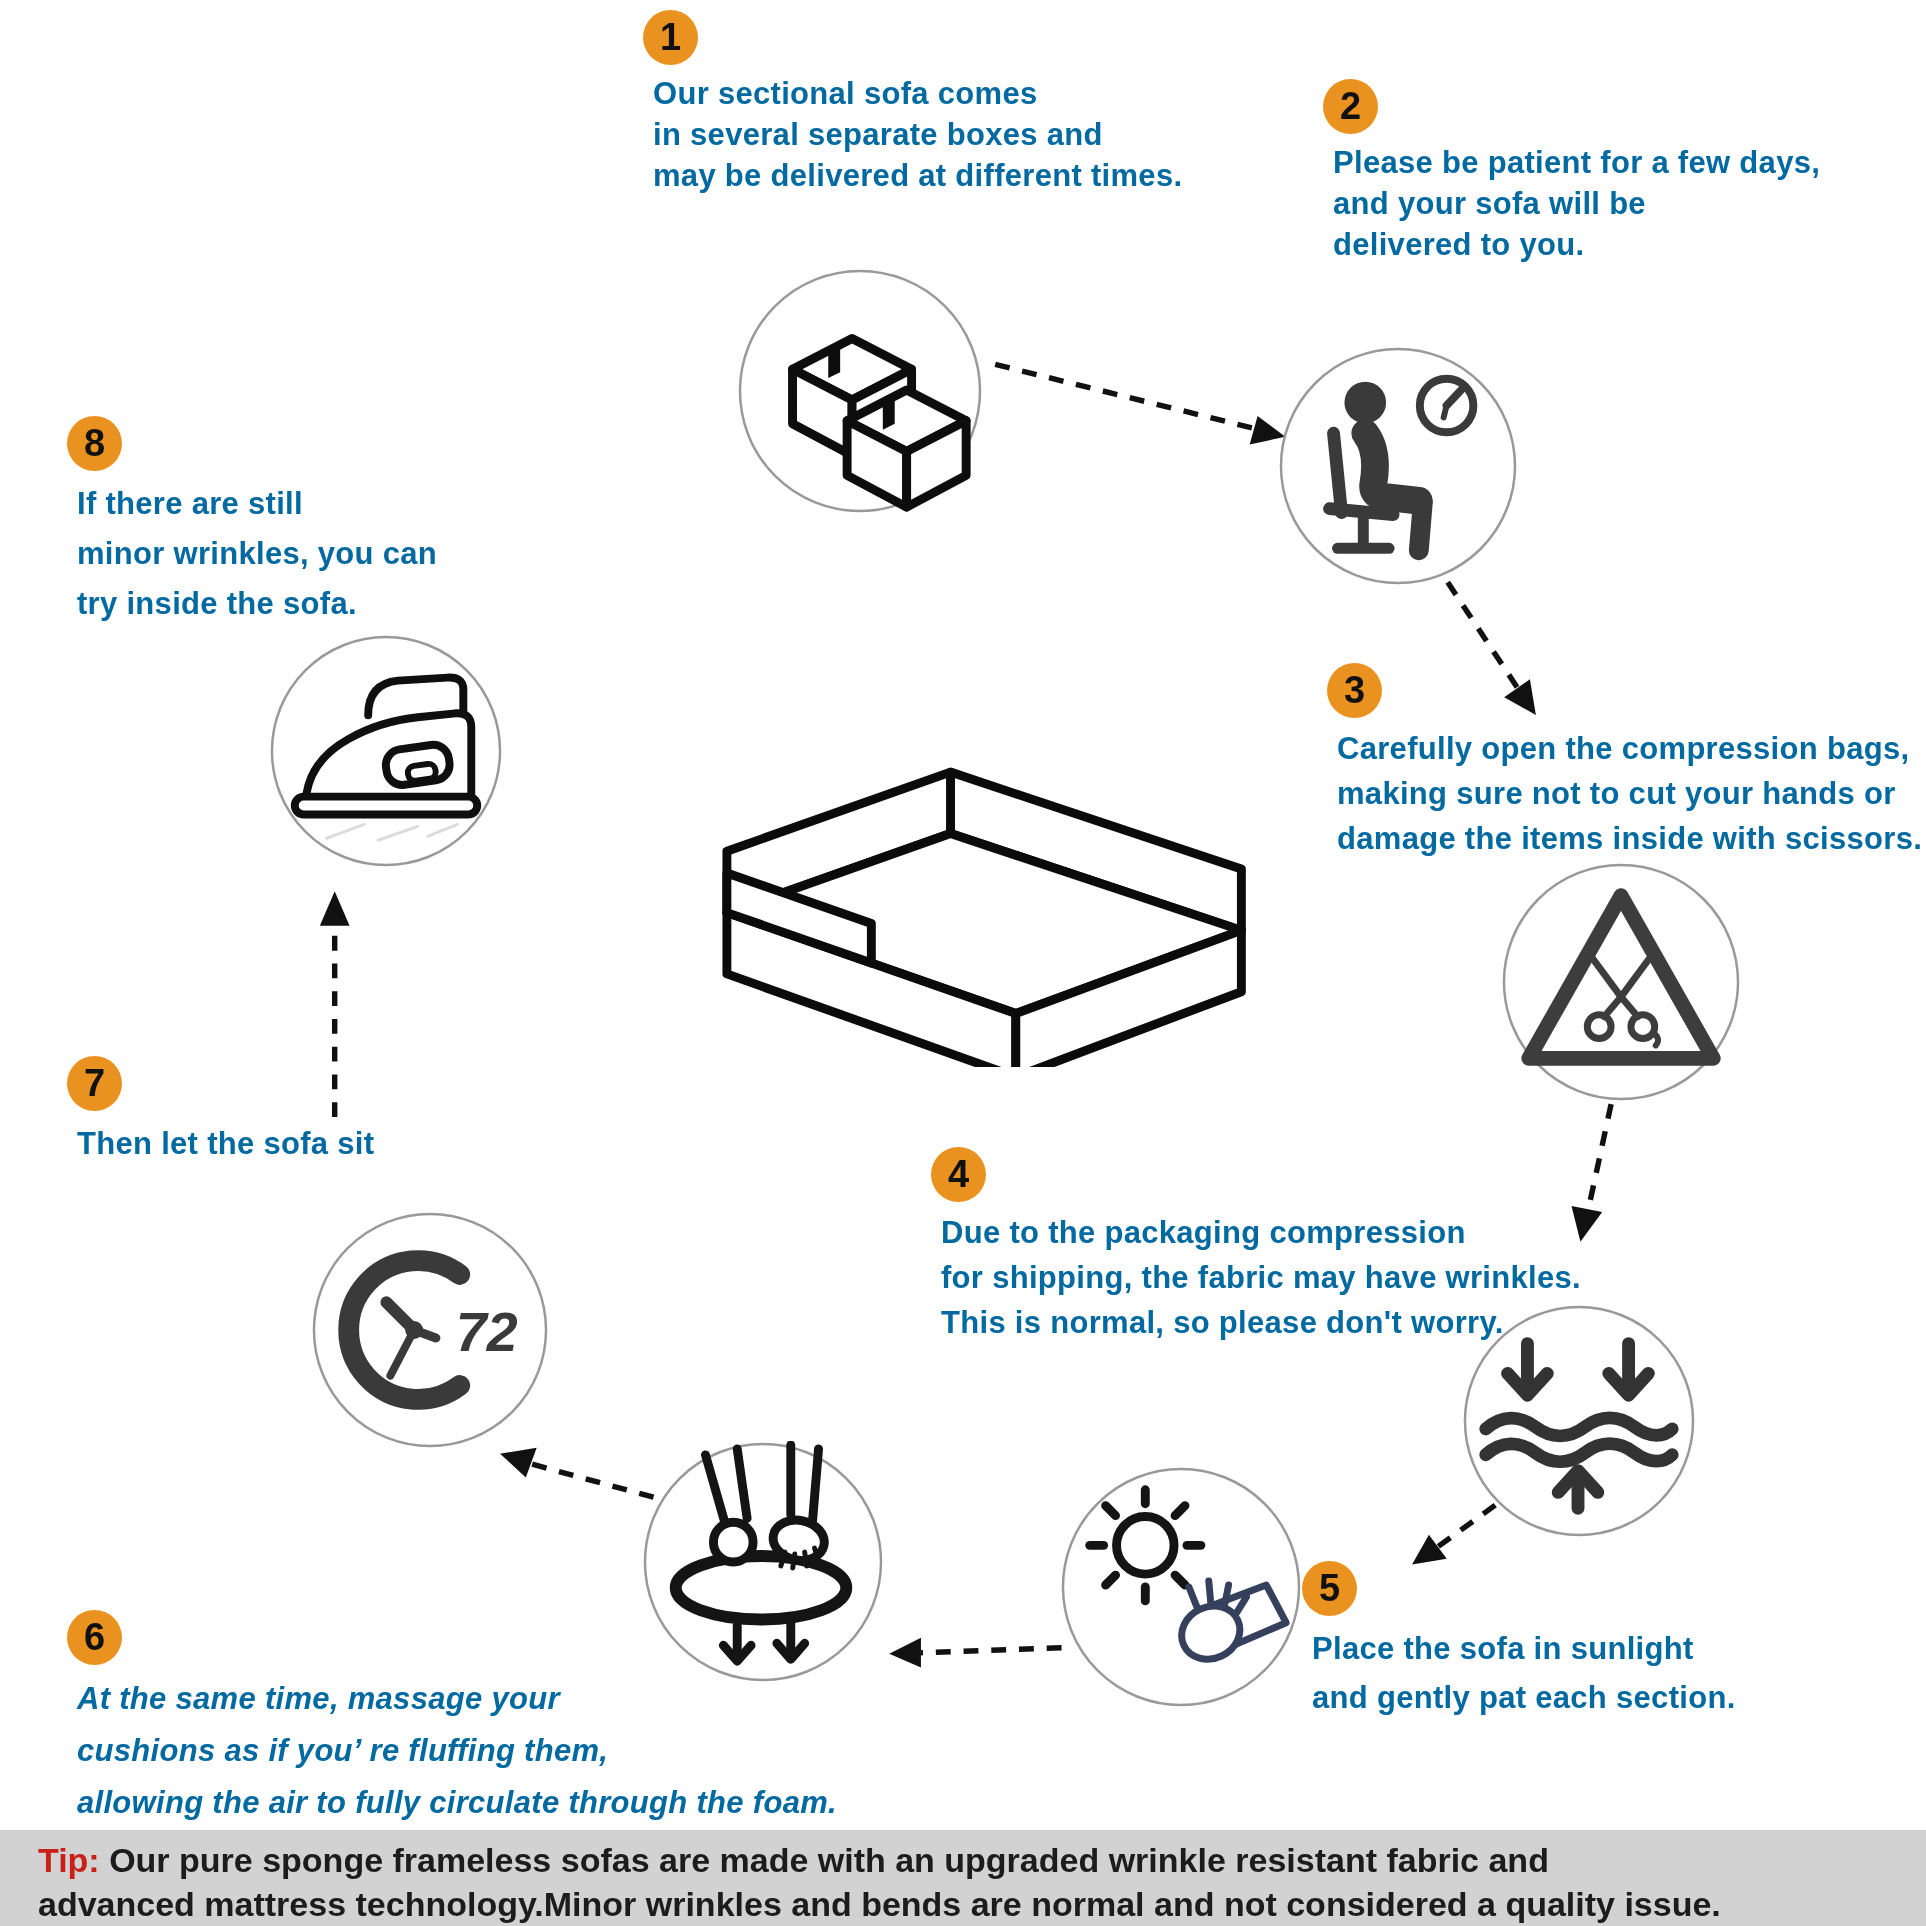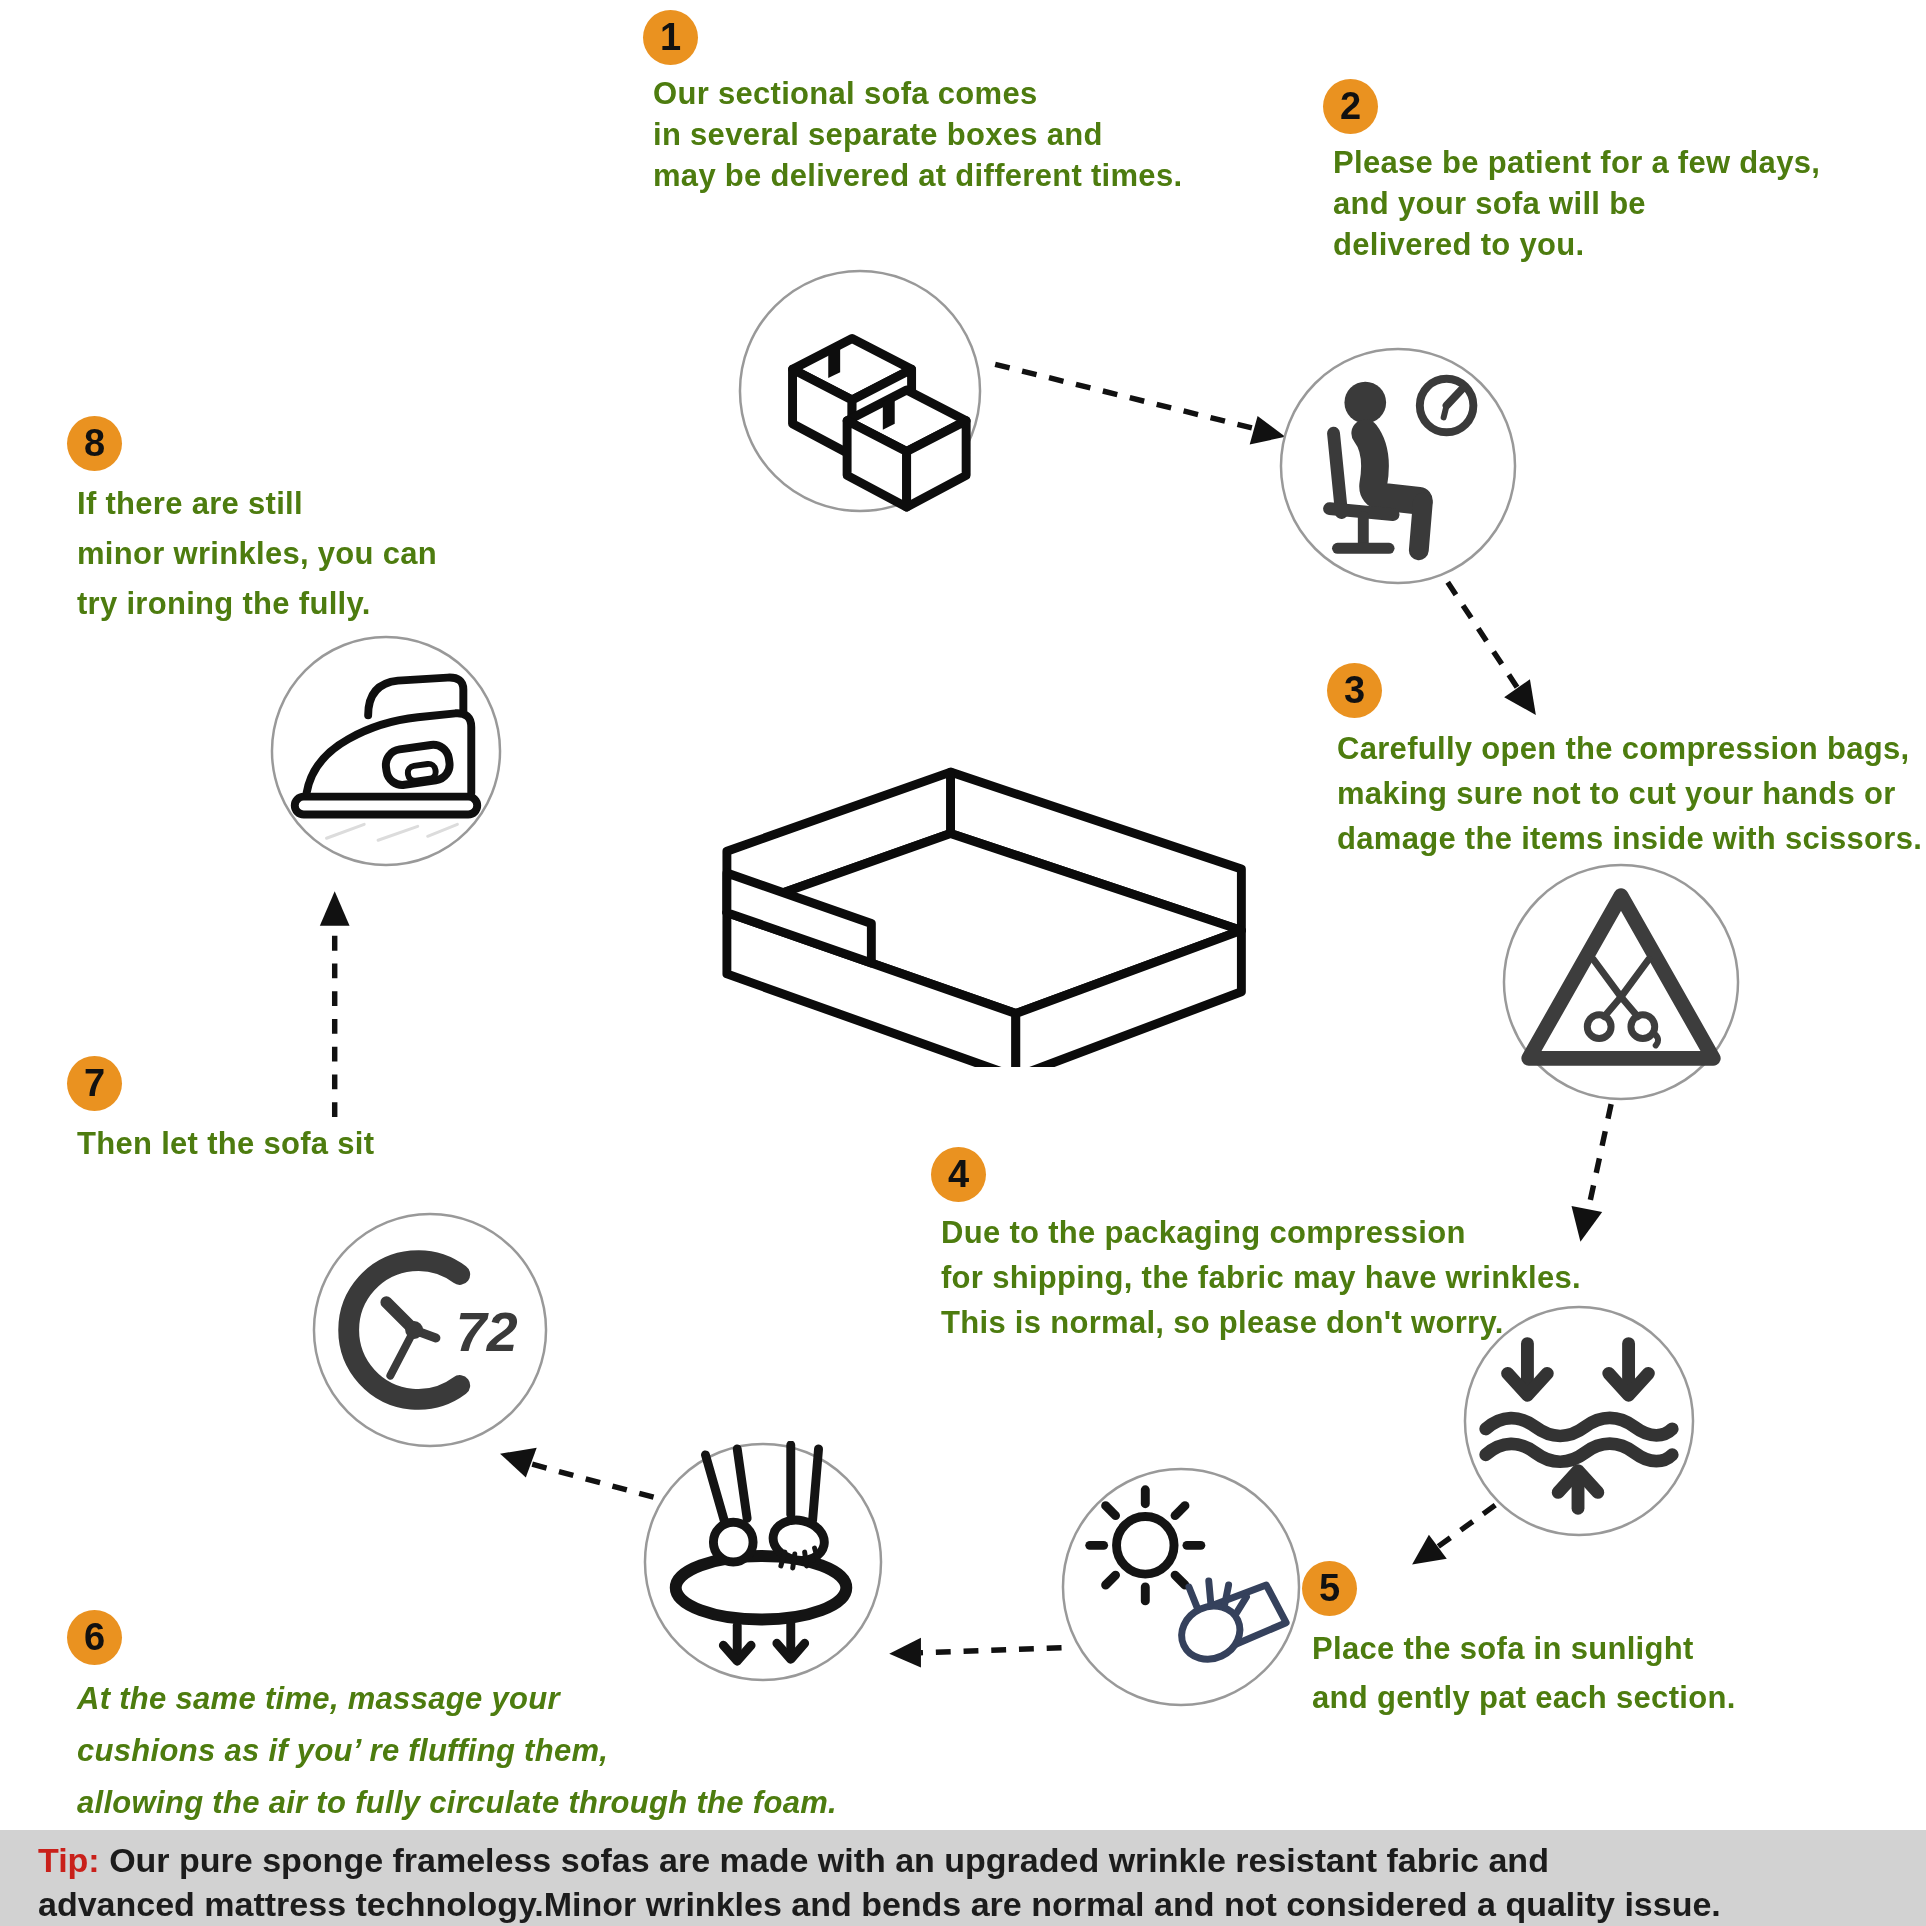--- a/index.html
+++ b/index.html
@@ -4,21 +4,21 @@
 <style>
   html,body{margin:0;padding:0;background:#fff;}
   .canvas{position:relative;width:1927px;height:1927px;background:#ffffff;overflow:hidden;
           font-family:"Liberation Sans",sans-serif;}
   .arrows{position:absolute;left:0;top:0;z-index:1;}
   .icon{position:absolute;z-index:2;}
   .step{position:absolute;z-index:3;}
   .badge{position:absolute;left:-10px;top:-63px;width:55px;height:55px;border-radius:50%;
          background:#EA9220;color:#111;font-size:38px;font-weight:700;text-align:center;
          line-height:55px;}
-  .lines div{font-size:31px;font-weight:700;color:#4d7c0f;letter-spacing:0.3px;white-space:nowrap;}
+  .lines div{font-size:31px;font-weight:700;color:#0369a1;letter-spacing:0.3px;white-space:nowrap;}
   .lh41 .lines div{line-height:41px;}
   .lh45 .lines div{line-height:45px;}
   .lh49 .lines div{line-height:49px;}
   .lh51 .lines div{line-height:50px;}
   .lh53 .lines div{line-height:52px;font-style:italic;}
   .tipbar{position:absolute;left:0;top:1830px;width:1927px;height:104px;background:#d2d2d2;
           z-index:4;box-sizing:border-box;padding:8px 0 0 38px;}
   .tipbar .tline{font-size:34px;font-weight:700;color:#1c1c1c;line-height:44px;white-space:nowrap;}
   .tipbar .tlabel{color:#c9201a;}
   .sofa{position:absolute;left:624px;top:681px;z-index:2;}
@@ -254,21 +254,21 @@
     <div class="lines">
       <div>Then let the sofa sit</div>
     </div>
   </div>
 
   <div class="step lh51" style="left:77px;top:479px">
     <div class="badge">8</div>
     <div class="lines">
       <div>If there are still</div>
       <div>minor wrinkles, you can</div>
-      <div>try ironing the fully.</div>
+      <div>try inside the sofa.</div>
     </div>
   </div>
 
   <div class="tipbar">
     <div class="tline"><span class="tlabel">Tip:</span><span> Our pure sponge frameless sofas are made with an upgraded wrinkle resistant fabric and</span></div>
     <div class="tline">advanced mattress technology.Minor wrinkles and bends are normal and not considered a quality issue.</div>
   </div>
 
 </div>
 

